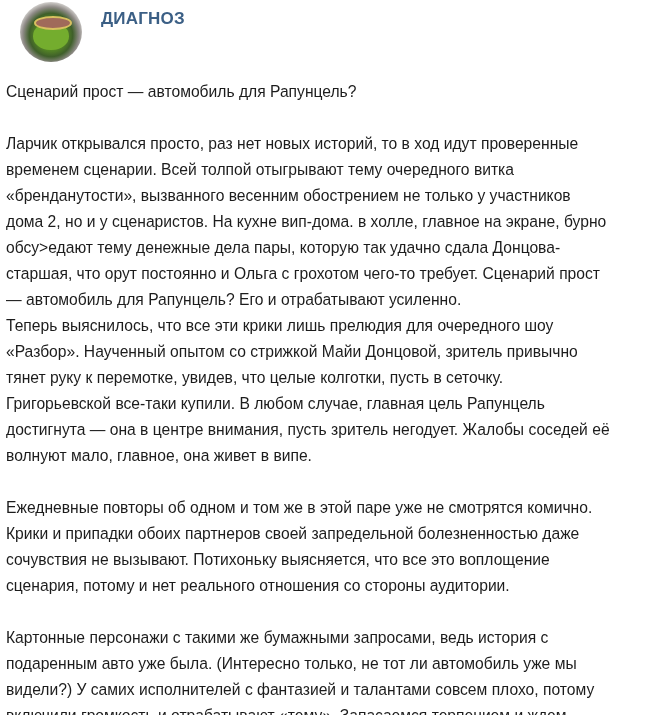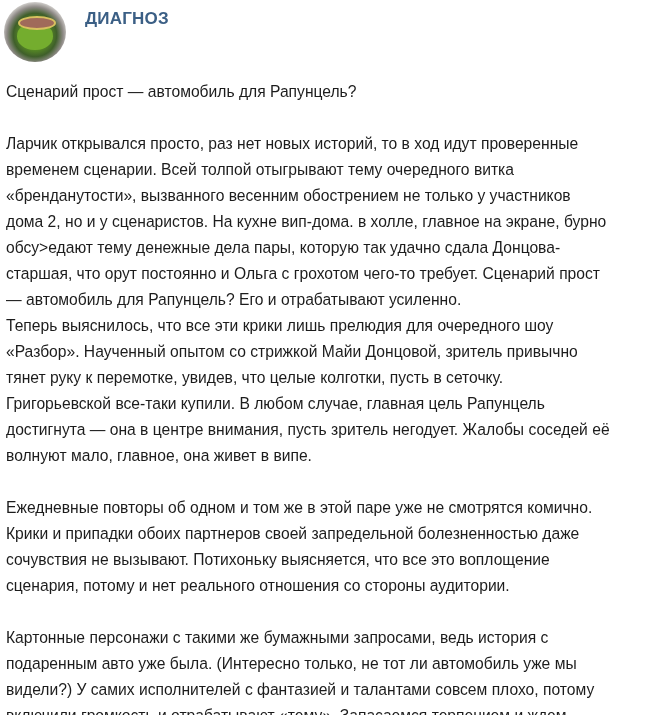--- a/index.html
+++ b/index.html
@@ -10,21 +10,21 @@
   body {
     width: 670px;
     height: 715px;
     overflow: hidden;
     position: relative;
     font-family: "Liberation Sans", "DejaVu Sans", sans-serif;
     color: #1c1c1c;
   }
   .header {
     position: absolute;
-    left: 0;
+    left: 16px;
     top: 0;
     width: 558px;
     height: 64px;
   }
   .avatar {
     position: absolute;
     left: 4px;
     top: 2px;
     width: 62px;
     height: 60px;

